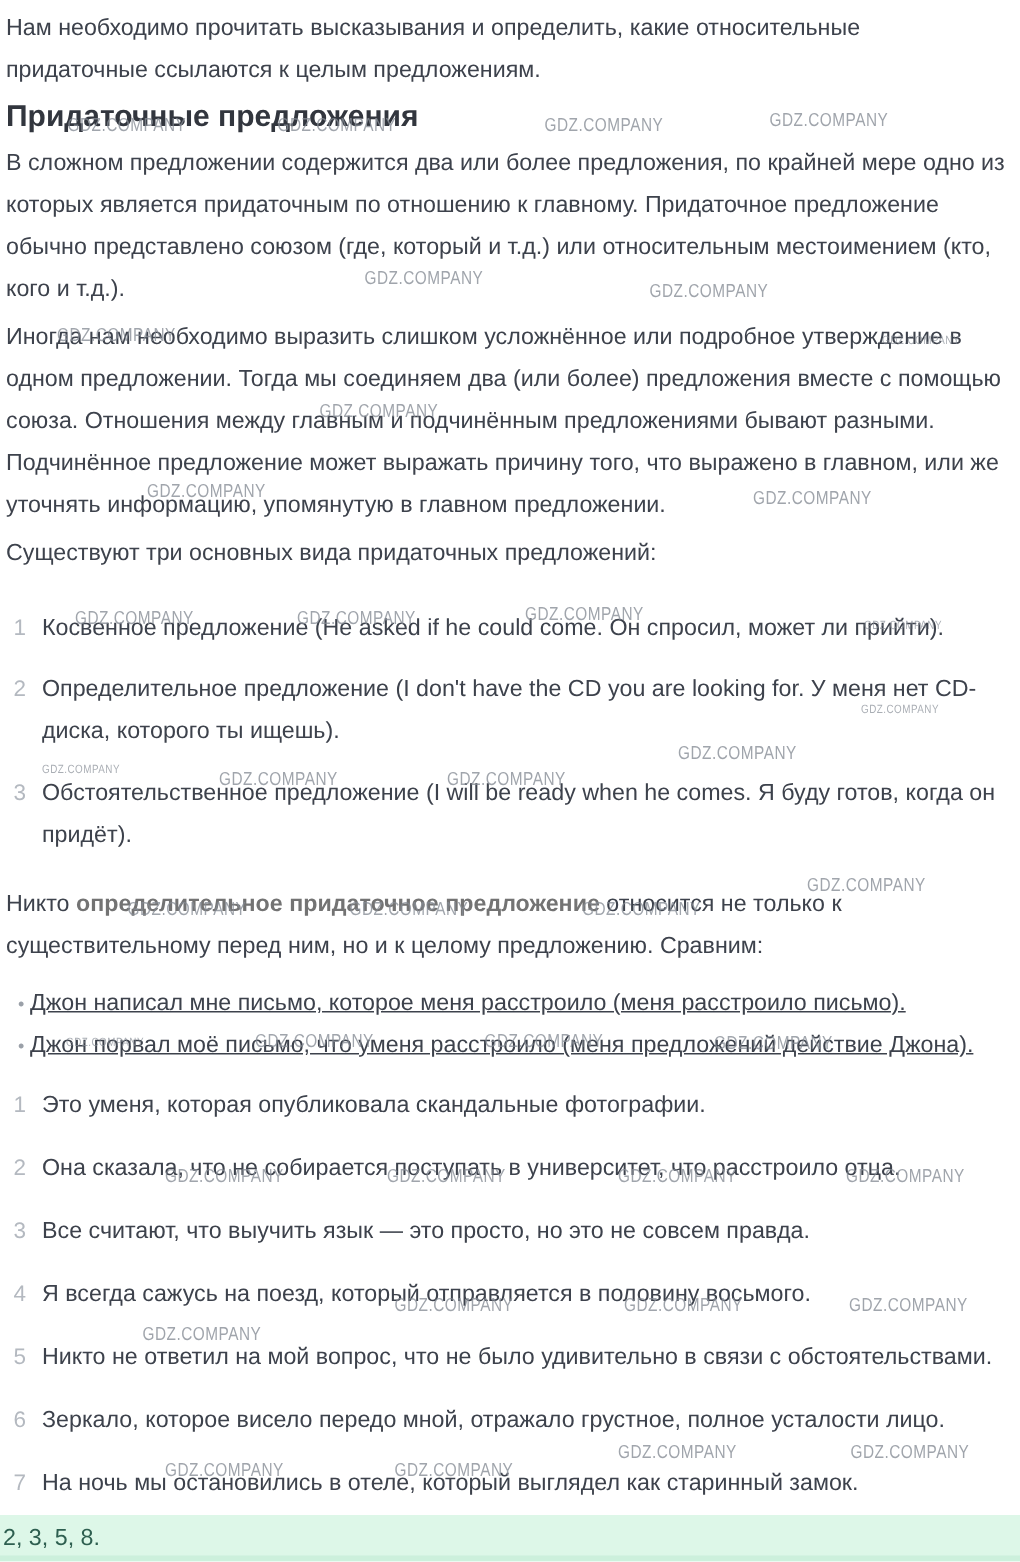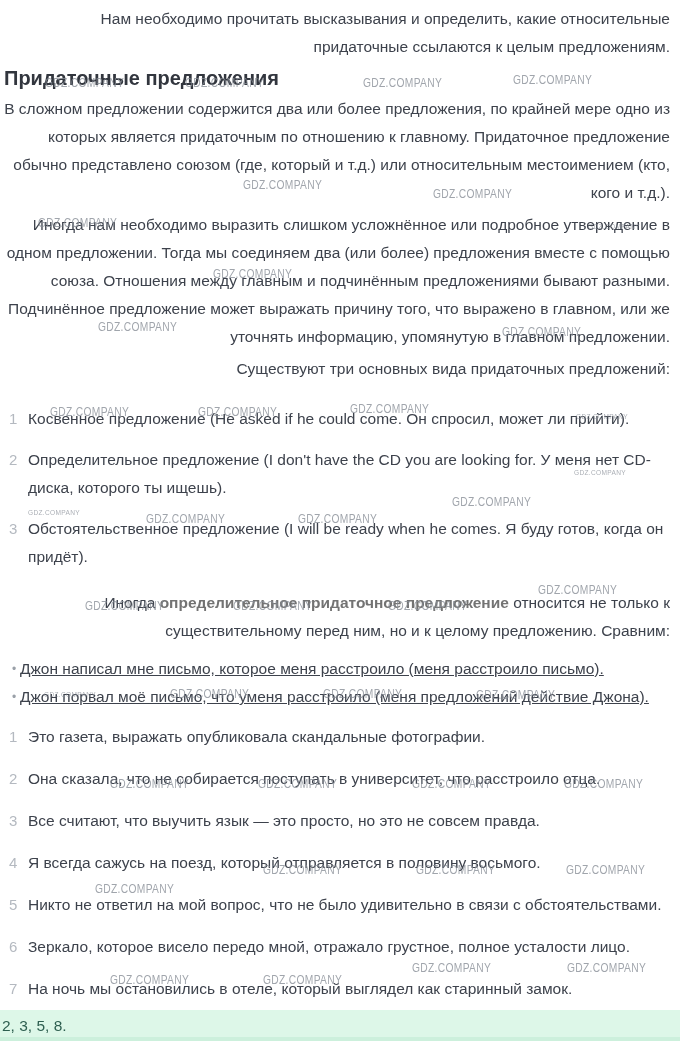--- a/index.html
+++ b/index.html
@@ -6,21 +6,21 @@
   html,body { margin:0; padding:0; }
   body {
     width:680px; height:1041px;
     background:#ffffff;
     overflow:hidden;
     position:relative;
     font-family:"Liberation Sans", sans-serif;
     color:#3d424c;
   }
   .page { padding:5px 10px 0 4px; position:relative; }
-  p { margin:0; font-size:15.5px; line-height:28px;text-align:right; }
+  p { margin:0; font-size:15.5px; line-height:28px; }
   .intro { margin-bottom:2px; }
   .heading {
     margin:4px 0 4px 0;
     font-size:20px; line-height:26px;
     font-weight:bold; color:#32363e;
   }
   .para { margin-bottom:4px; }
   .tail { margin-bottom:22px; }
   .row {
     display:flex; align-items:flex-start;
@@ -93,37 +93,37 @@
     <div class="row">
       <span class="num">2</span>
       <span class="txt">Определительное предложение (I don't have the CD you are looking for. У меня нет CD-диска, которого ты ищешь).</span>
     </div>
     <div class="row">
       <span class="num">3</span>
       <span class="txt">Обстоятельственное предложение (I will be ready when he comes. Я буду готов, когда он придёт).</span>
     </div>
   </div>
 
-  <p class="compare"><span>Иногда </span><b>определительное придаточное предложение</b><span> относится не только к существительному перед ним, но и к целому предложению. Сравним:</span></p>
+  <p class="compare"><span>Никто </span><b>определительное придаточное предложение</b><span> относится не только к существительному перед ним, но и к целому предложению. Сравним:</span></p>
 
   <div class="bullets">
     <div class="bullet-row">
       <span class="mark">•</span>
       <span class="txt">Джон написал мне письмо, которое меня расстроило (меня расстроило письмо).</span>
     </div>
     <div class="bullet-row">
       <span class="mark">•</span>
       <span class="txt">Джон порвал моё письмо, что уменя расстроило (меня предложений действие Джона).</span>
     </div>
   </div>
 
   <div class="exercise">
     <div class="row">
       <span class="num">1</span>
-      <span class="txt">Это газета, выражать опубликовала скандальные фотографии.</span>
+      <span class="txt">Это уменя, которая опубликовала скандальные фотографии.</span>
     </div>
     <div class="row">
       <span class="num">2</span>
       <span class="txt">Она сказала, что не собирается поступать в университет, что расстроило отца.</span>
     </div>
     <div class="row">
       <span class="num">3</span>
       <span class="txt">Все считают, что выучить язык — это просто, но это не совсем правда.</span>
     </div>
     <div class="row">

